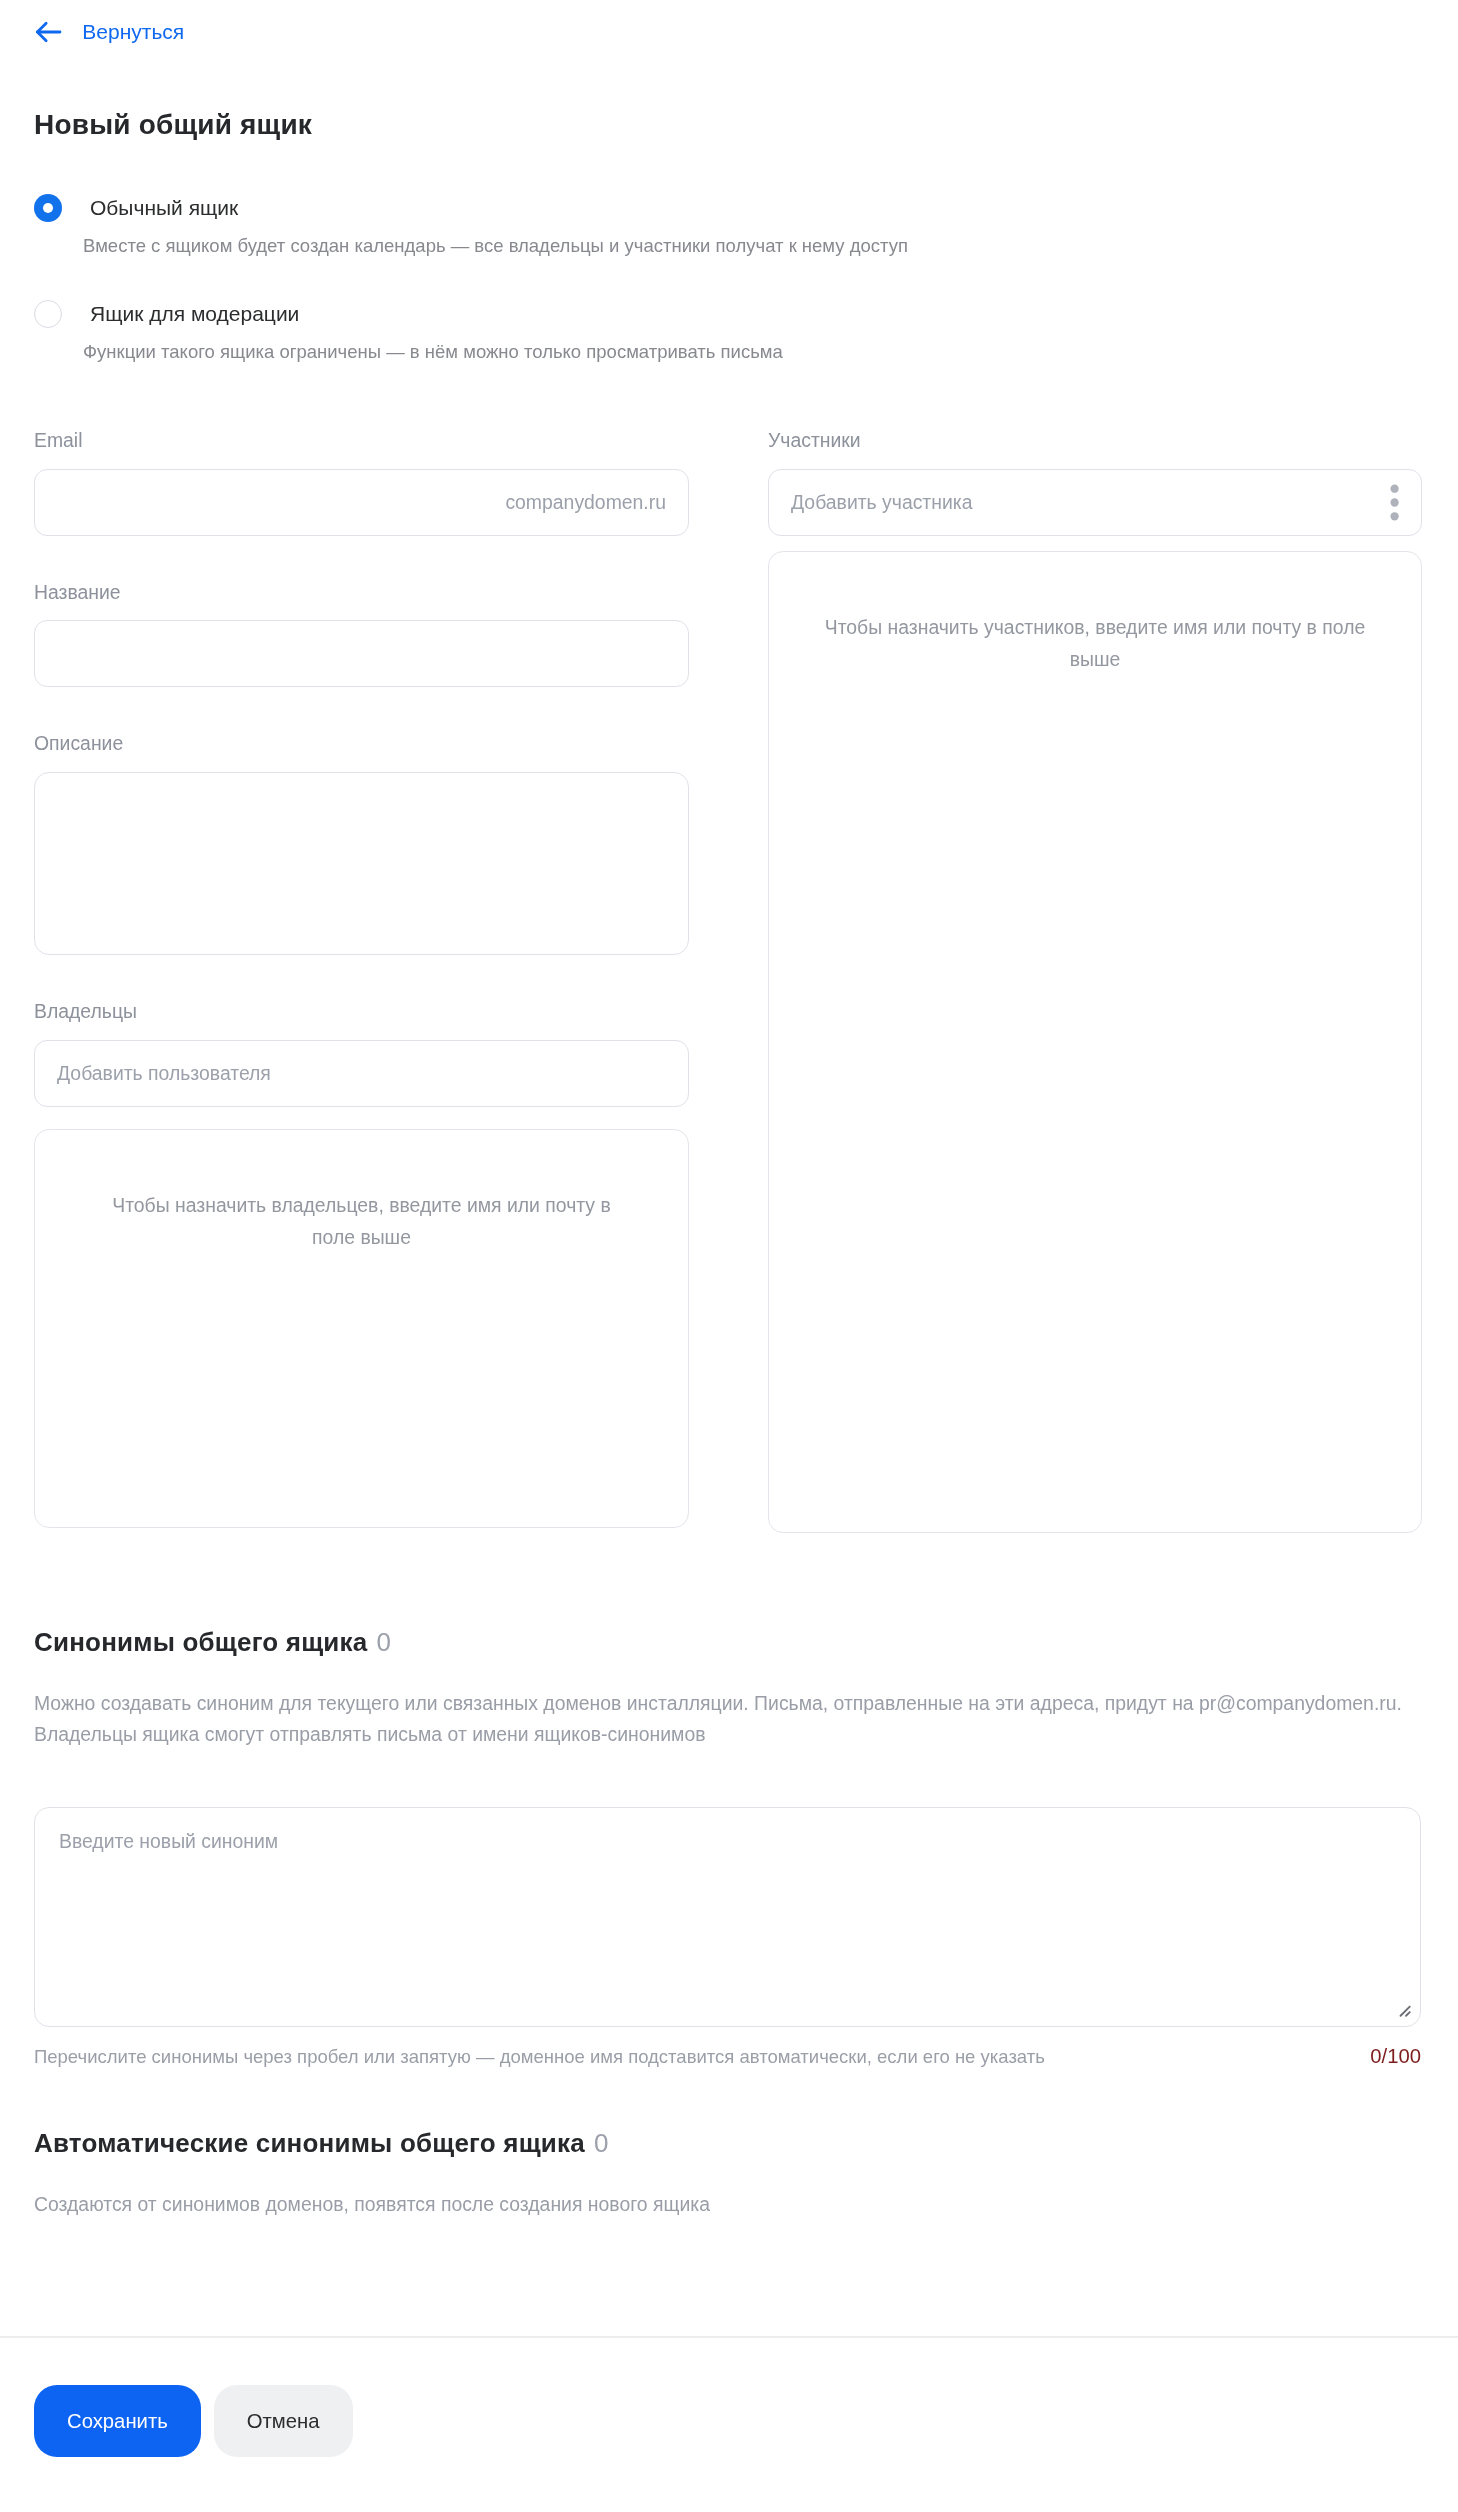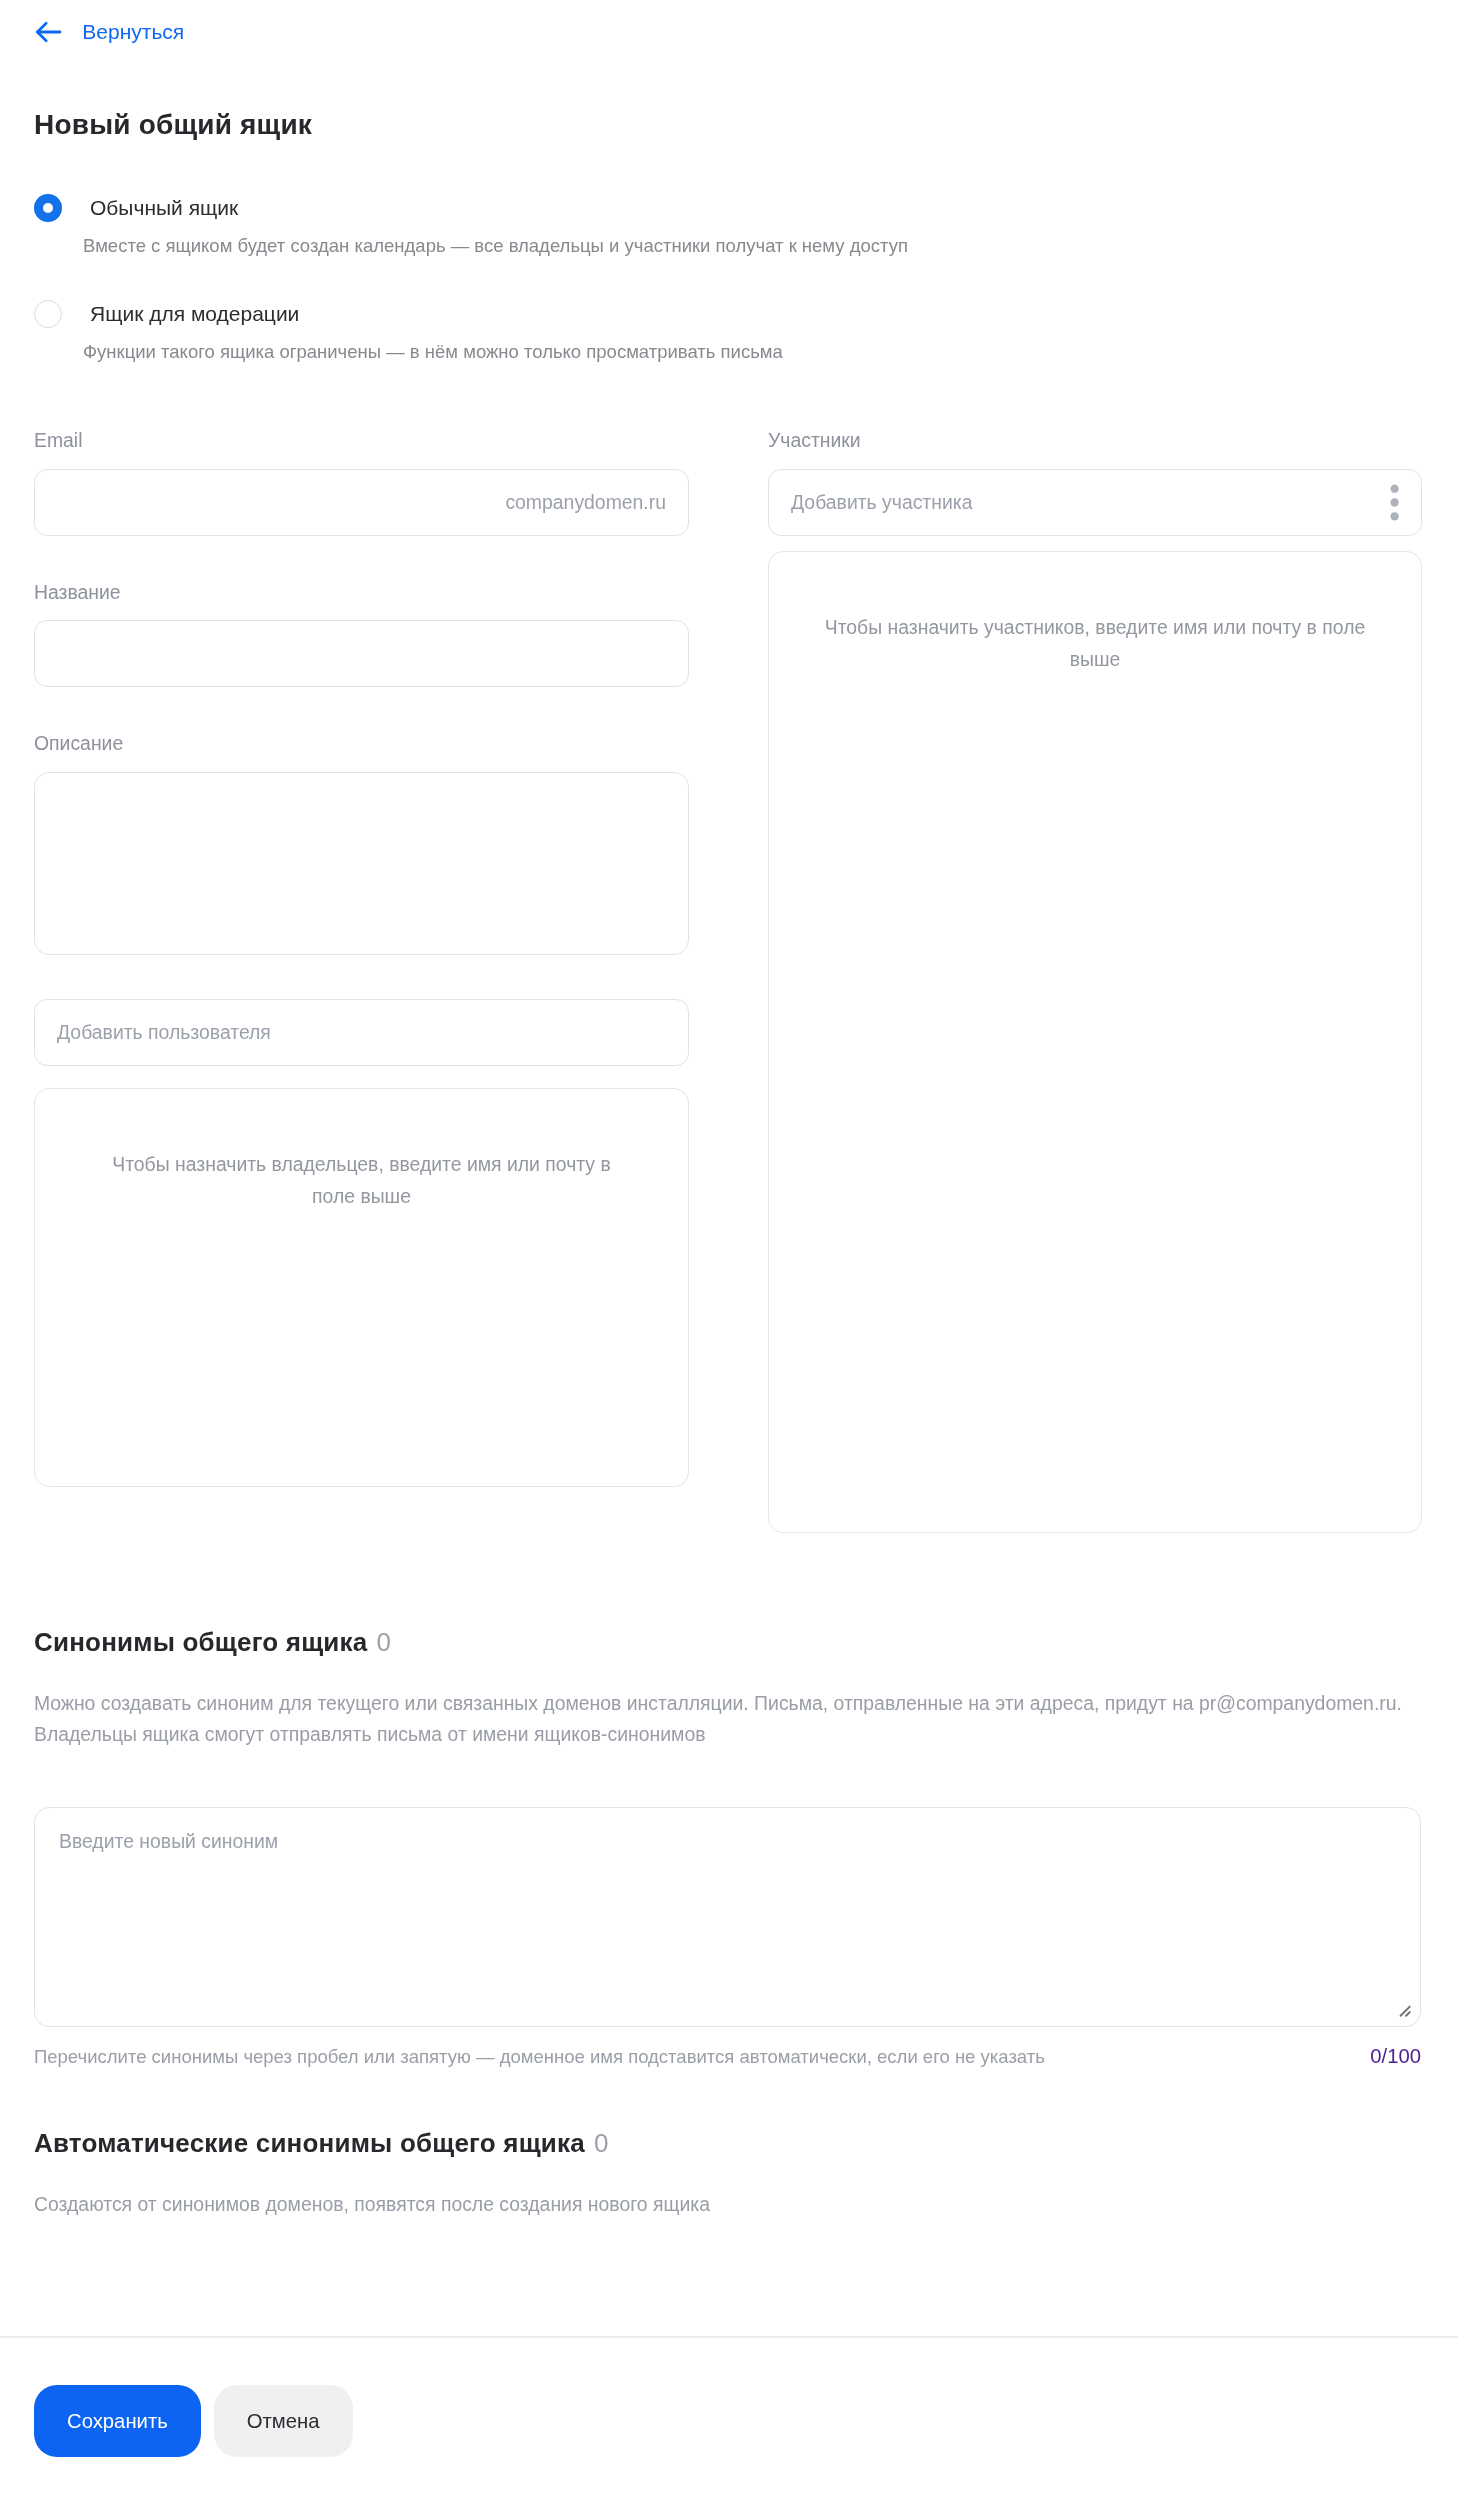--- a/index.html
+++ b/index.html
@@ -174,21 +174,21 @@
   }
   .helper-row {
     width: 1387px;
     margin-top: 16.6px;
     display: flex;
     justify-content: space-between;
     align-items: baseline;
     gap: 18.5px;
   }
   .helper-text { font-size: 18.5px; line-height: 28px; color: #9a9ea7; }
-  .char-counter { font-size: 20.3px; color: #4c1d95; white-space: nowrap; }
+  .char-counter { font-size: 20.3px; color: #7f1d1d; white-space: nowrap; }
 
   .auto-synonyms-section { margin-top: 55px; }
 
   
   .footer-divider {
     margin-top: 116px;
     width: 1458px;
     margin-left: -34px;
     height: 1.8px;
     background: #ececee;
@@ -266,20 +266,21 @@
           <input type="text" style="">
         </div>
       </div>
 
       <div class="field">
         <div class="field-label">Описание</div>
         <textarea class="box-textarea desc-textarea" style=""></textarea>
       </div>
 
       <div class="field">
+        <div class="field-label">Владельцы</div>
         <div class="input-wrap">
           <input type="text" placeholder="Добавить пользователя" style="">
         </div>
         <div class="hint-box owners-box">
           <div class="hint-text">Чтобы назначить владельцев, введите имя или почту в поле выше</div>
         </div>
       </div>
 
     </div>
 

